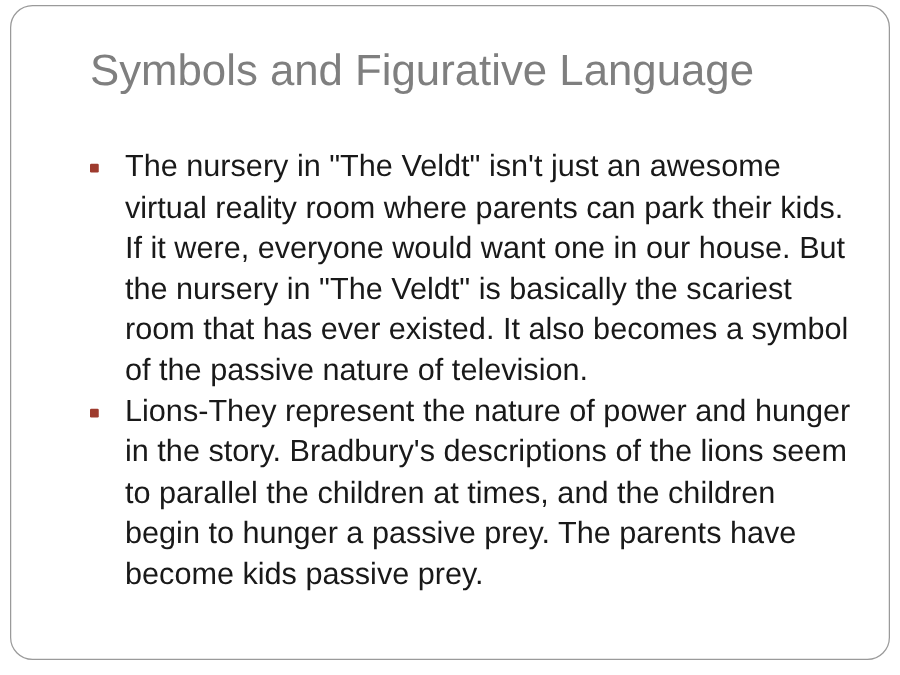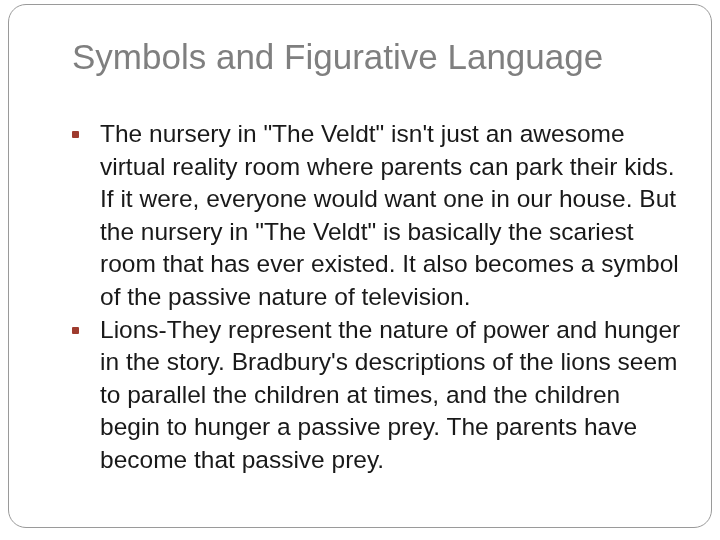--- a/index.html
+++ b/index.html
@@ -107,19 +107,19 @@
 
     <ul id="body-list">
 
       <li class="bullet-item">
         <span class="bullet-marker"></span>
         <span class="bullet-text">The nursery in "The Veldt" isn't just an awesome virtual reality room where parents can park their kids. If it were, everyone would want one in our house. But the nursery in "The Veldt" is basically the scariest room that has ever existed. It also becomes a symbol of the passive nature of television.</span>
       </li>
 
       <li class="bullet-item">
         <span class="bullet-marker"></span>
-        <span class="bullet-text">Lions-They represent the nature of power and hunger in the story. Bradbury's descriptions of the lions seem to parallel the children at times, and the children begin to hunger a passive prey. The parents have become that passive prey.</span>
+        <span class="bullet-text">Lions-They represent the nature of power and hunger in the story. Bradbury's descriptions of the lions seem to parallel the children at times, and the children begin to hunger a passive prey. The parents have become kids passive prey.</span>
       </li>
 
     </ul>
 
   </div>
 </div>
 
 </body></html>

